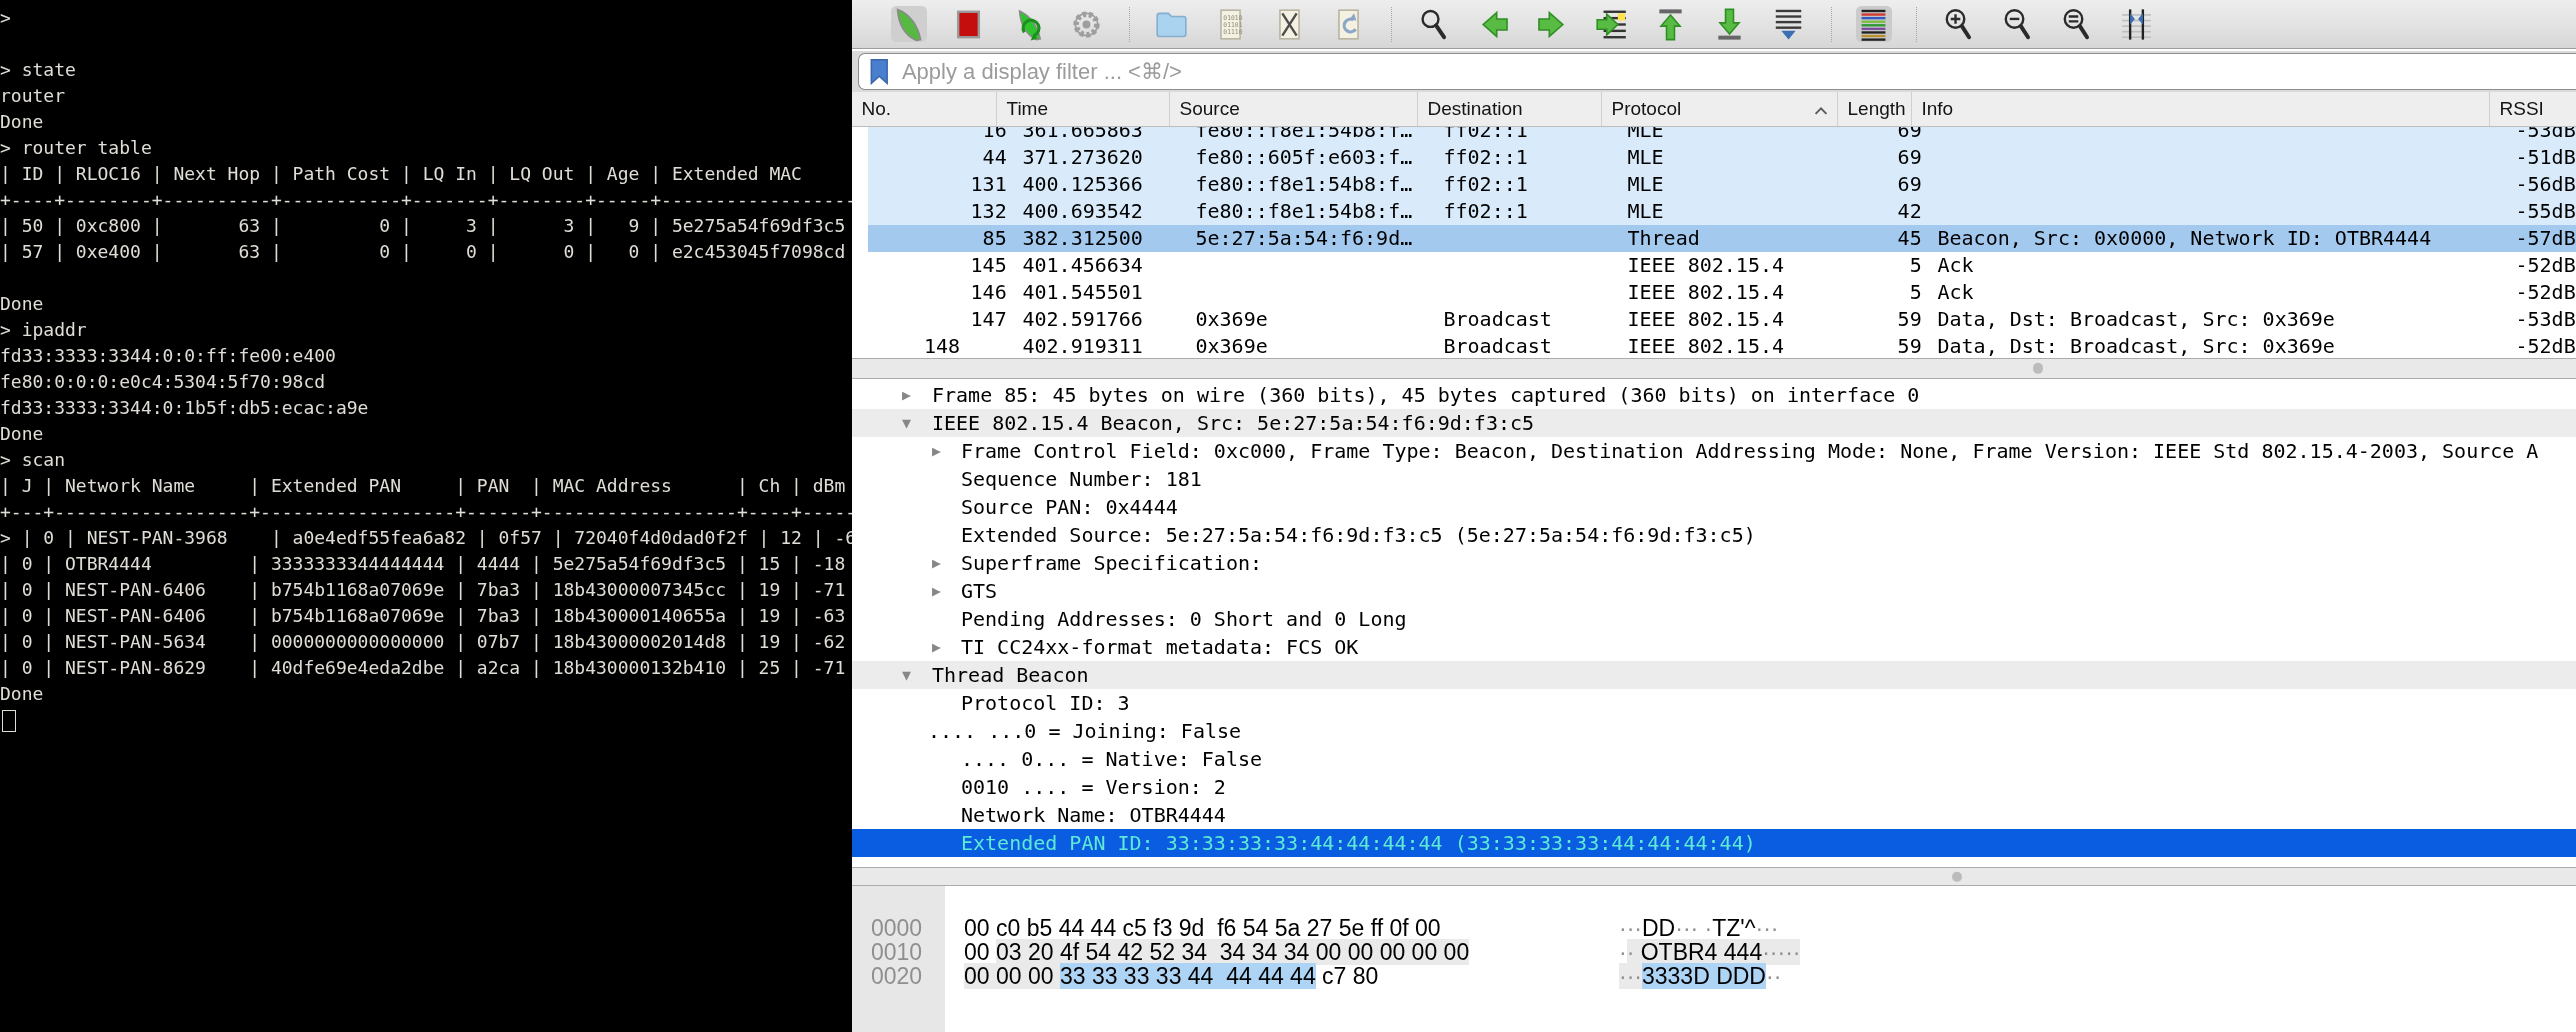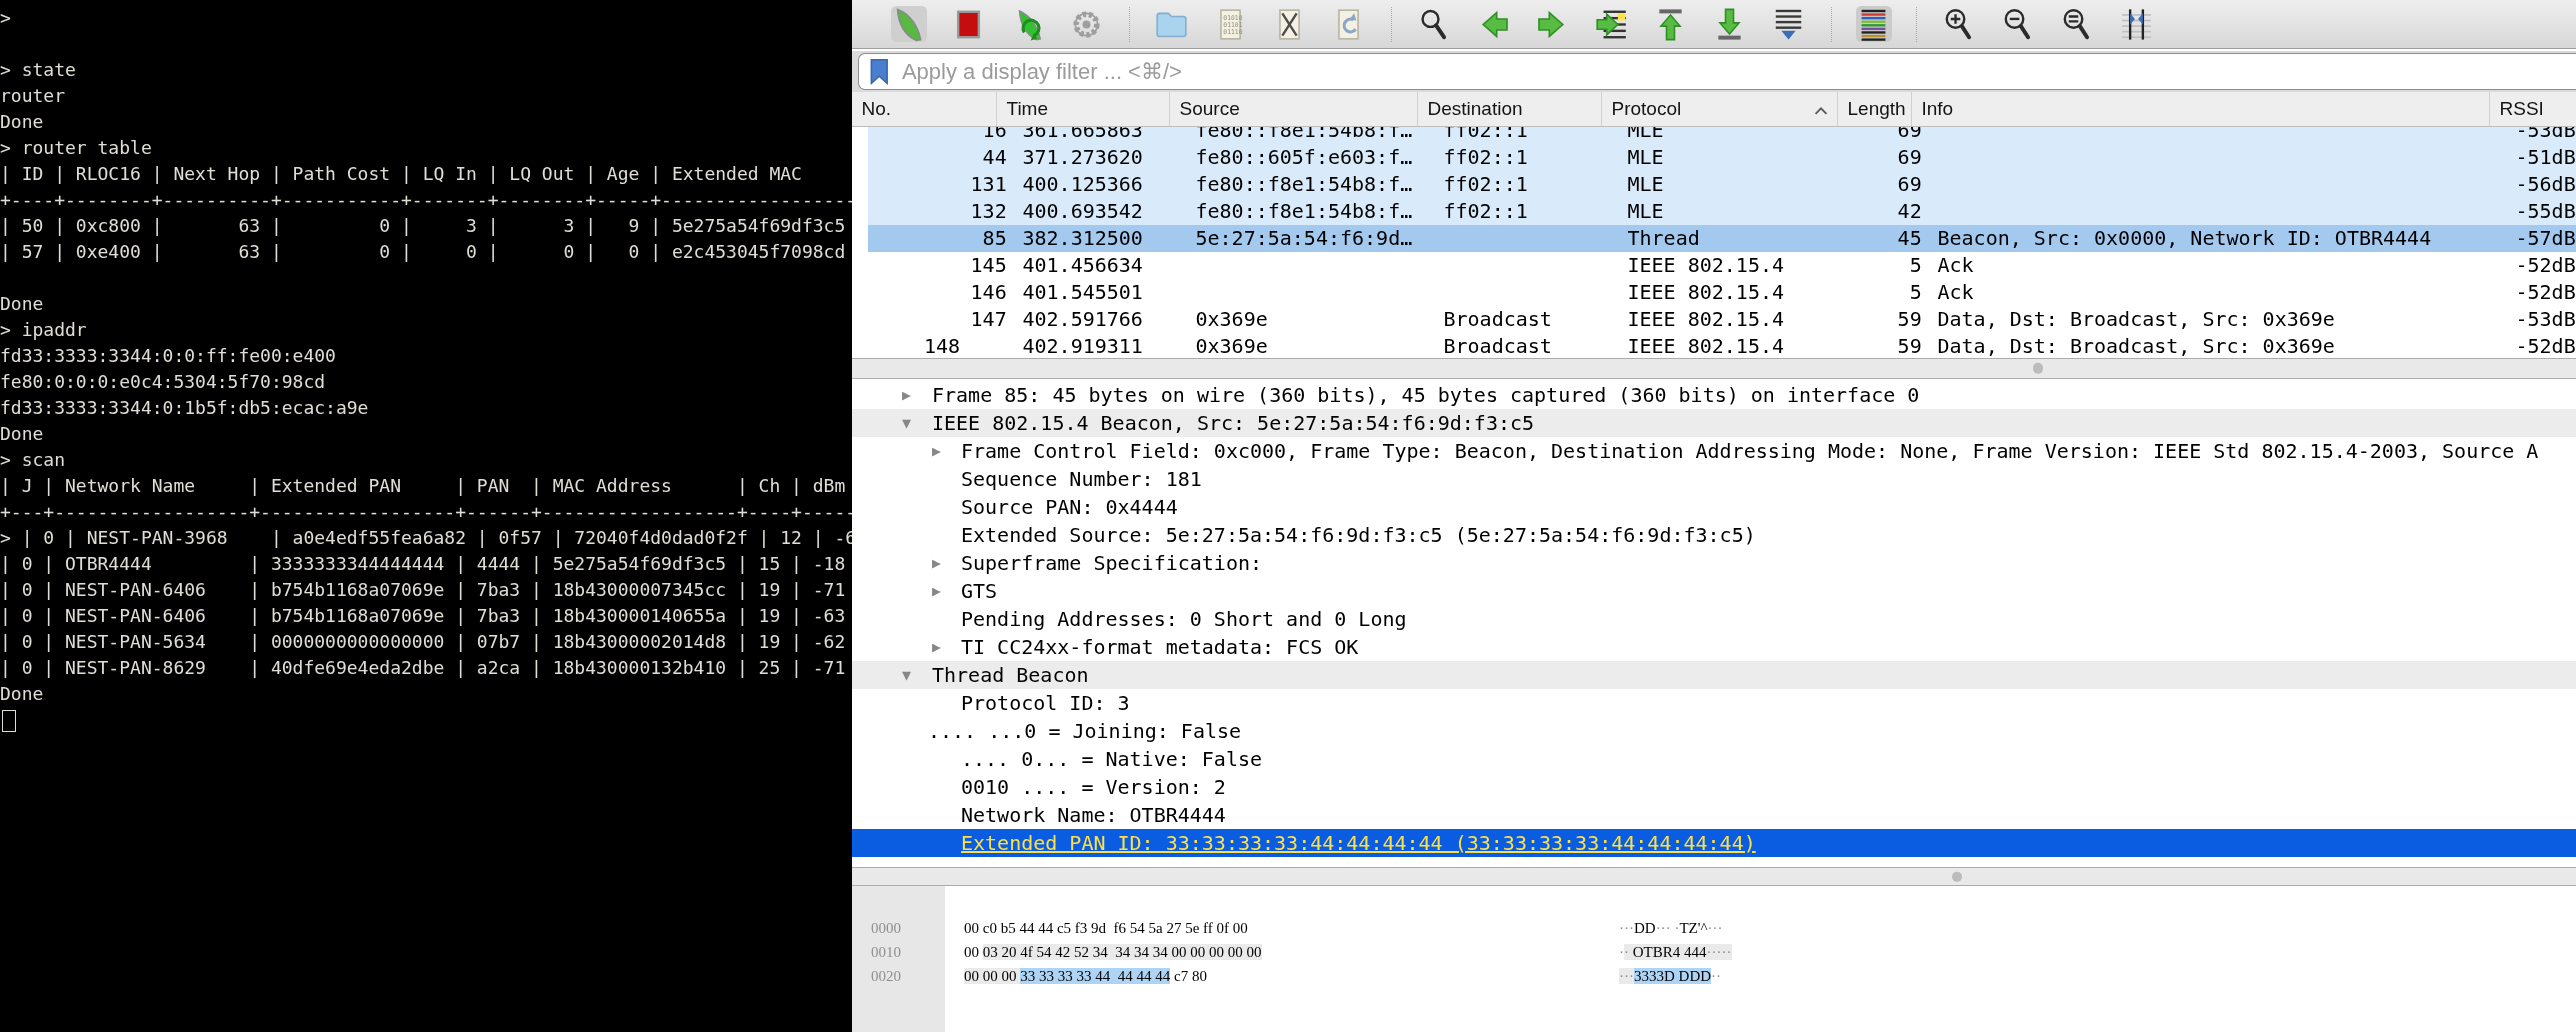--- a/index.html
+++ b/index.html
@@ -41,27 +41,27 @@
   .pr-cell.r{text-align:right;padding-right:6.3px;}
 
   .splitbar{position:absolute;left:0;width:100%;background:#e9e9e9;border-top:0.8px solid #ababab;border-bottom:0.8px solid #ababab;box-sizing:border-box;z-index:4;}
   .split1{top:358px;height:20.5px;}
   .split2{top:867px;height:19px;}
   .dimple{position:absolute;top:50%;transform:translateY(-50%);width:10.3px;height:10.3px;border-radius:50%;background:#bcbcbc;}
 
   .details{position:absolute;left:0;top:379px;width:100%;height:488px;background:#fff;overflow:hidden;font-family:"DejaVu Sans Mono",monospace;font-size:20px;padding-top:1.6px;box-sizing:border-box;}
   .det-row{height:28px;line-height:28px;white-space:pre;position:relative;color:#000;overflow:hidden;}
   .det-row.gray{background:#ececec;}
-  .det-row.sel{background:#0a5ce0;color:#fde047;text-decoration:underline;}
+  .det-row.sel{background:#0a5ce0;color:#5eead4;}
   .det-arrow{position:absolute;color:#878787;font-size:15px;top:0.8px;}
 
   .hexpane{position:absolute;left:0;top:886px;width:100%;height:147px;background:#fff;overflow:hidden;}
   .hex-gutter{position:absolute;left:0;top:0;width:93px;height:100%;background:#e7e7e7;}
   .hex-rows{position:absolute;left:0;top:30px;width:100%;}
-  .hex-row{position:relative;height:24px;line-height:24px;font-family:Liberation Serif, serif;font-size:15px;white-space:pre;color:#000;}
+  .hex-row{position:relative;height:24px;line-height:24px;font-family:Liberation Sans, sans-serif;font-size:23px;white-space:pre;color:#000;}
   .hx-off{position:absolute;left:19px;color:#8f8f8f;}
   .hx-bytes{position:absolute;left:112px;}
   .hx-ascii{position:absolute;left:767px;}
   .h-g{background:#eaeaea;}
   .h-b{background:#aed4f5;}
   .dim{color:#8e8e8e;}
 </style>
 </head>
 <body>
 

